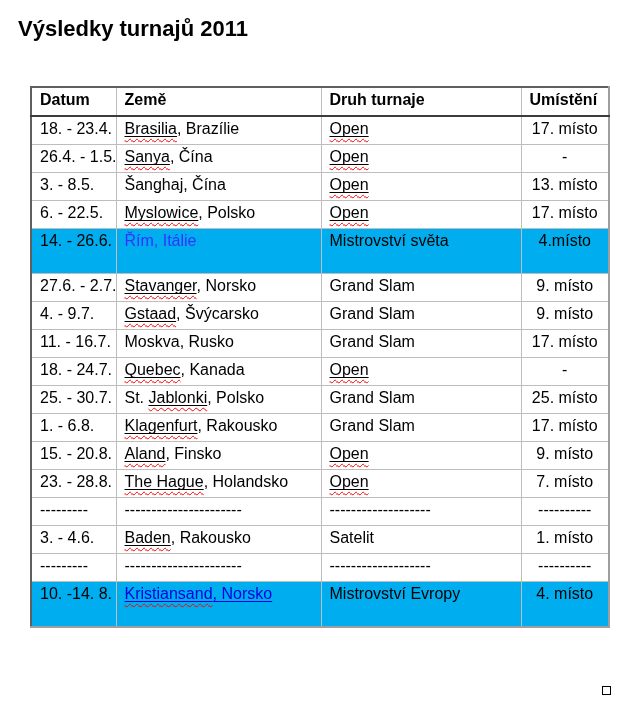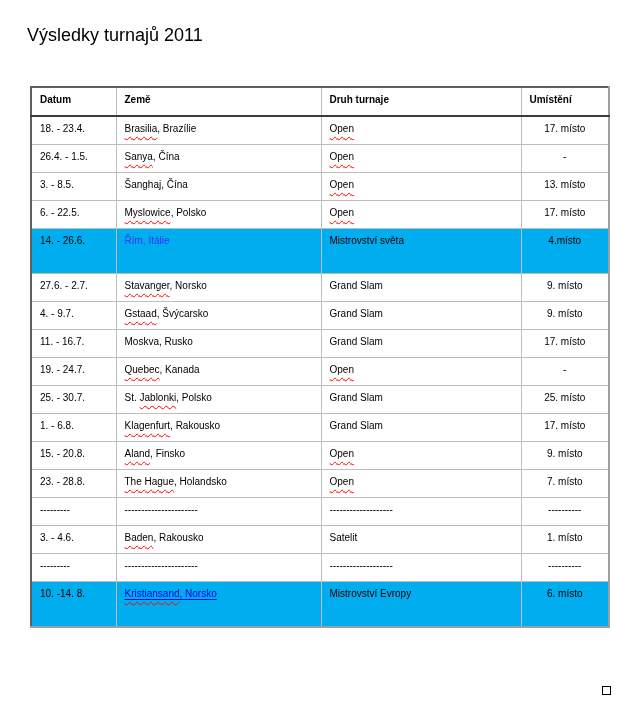--- a/index.html
+++ b/index.html
@@ -1,27 +1,27 @@
 <!DOCTYPE html>
 <html style="--highlight: #00aeef; --city-blue: #3333ff; --link-blue: #0000dd; --squiggle: #ff0000; --grid-line: #bdbdbd; --outer-border: #9e9e9e; --outer-border-dark: #5f5f5f; --header-rule: #3c3c3c;"><head>
 <meta charset="utf-8">
 <style>
   html,body{margin:0;padding:0;background:#fff;}
   .page{
     position:relative;width:631px;height:715px;background:#fff;overflow:hidden;
     font-family:"Liberation Sans", sans-serif;color:#000;
   }
   .title{
-    position:absolute;left:10px;top:8px;margin:17px;
-    font-size:18px;font-weight:normal;letter-spacing:0px;color:#000;
+    position:absolute;left:10px;top:8px;margin:8px;
+    font-size:22px;font-weight:bold;letter-spacing:0px;color:#000;
   }
   table.results{
     position:absolute;left:30px;top:86px;width:578px;
     border-collapse:collapse;table-layout:fixed;
-    font-size:10px;line-height:16px;color:#000;
+    font-size:16px;line-height:16px;color:#000;
     border:2px solid var(--outer-border,#9e9e9e);
     border-top-color:var(--outer-border-dark,#5f5f5f);
     border-left-color:var(--outer-border-dark,#5f5f5f);
   }
   th,td{
     border:1px solid var(--grid-line,#bdbdbd);
     padding:4px 6px 4px 8px;
     vertical-align:top;
     height:19px;
     overflow:hidden;
@@ -30,20 +30,21 @@
   th{
     font-weight:bold;text-align:left;
     border-bottom:2px solid var(--header-rule,#3c3c3c);
   }
   td.c-place, th.c-place{text-align:center;padding-left:2px;padding-right:2px;}
   tr.hl td{
     background:var(--highlight,#00aeef);
     height:36px;
   }
   .u{
+    text-decoration:underline;
     text-decoration-thickness:1px;
     text-underline-offset:2px;
     text-decoration-skip-ink:none;
   }
   .wavy{
     text-decoration-line:underline;
     text-decoration-style:wavy;
     text-decoration-color:var(--squiggle,#ff0000);
     text-decoration-thickness:1px;
     text-underline-offset:4px;
@@ -127,21 +128,21 @@
           <td class="c-type"><span>Grand Slam</span></td>
           <td class="c-place">9. místo</td>
         </tr>
         <tr>
           <td class="c-date">11. - 16.7.</td>
           <td class="c-country"><span>Moskva, Rusko</span></td>
           <td class="c-type"><span>Grand Slam</span></td>
           <td class="c-place">17. místo</td>
         </tr>
         <tr>
-          <td class="c-date">19. - 24.7.</td>
+          <td class="c-date">18. - 24.7.</td>
           <td class="c-country"><span class="u"><span class="wavy">Quebec</span></span><span>, Kanada</span></td>
           <td class="c-type"><span class="u"><span class="wavy">Open</span></span></td>
           <td class="c-place">-</td>
         </tr>
         <tr>
           <td class="c-date">25. - 30.7.</td>
           <td class="c-country"><span>St. </span><span class="u"><span class="wavy">Jablonki</span></span><span>, Polsko</span></td>
           <td class="c-type"><span>Grand Slam</span></td>
           <td class="c-place">25. místo</td>
         </tr>
@@ -178,19 +179,19 @@
         <tr>
           <td class="c-date">---------</td>
           <td class="c-country"><span>----------------------</span></td>
           <td class="c-type"><span>-------------------</span></td>
           <td class="c-place">----------</td>
         </tr>
         <tr class="hl">
           <td class="c-date">10. -14. 8.</td>
           <td class="c-country"><span class="lnk"><span class="wavy">Kristiansand</span></span><span class="lnk">, Norsko</span></td>
           <td class="c-type"><span>Mistrovství Evropy</span></td>
-          <td class="c-place">6. místo</td>
+          <td class="c-place">4. místo</td>
         </tr>
       </tbody>
   </table>
 
   <div class="handle"></div>
 </div>
 
 </body></html>

